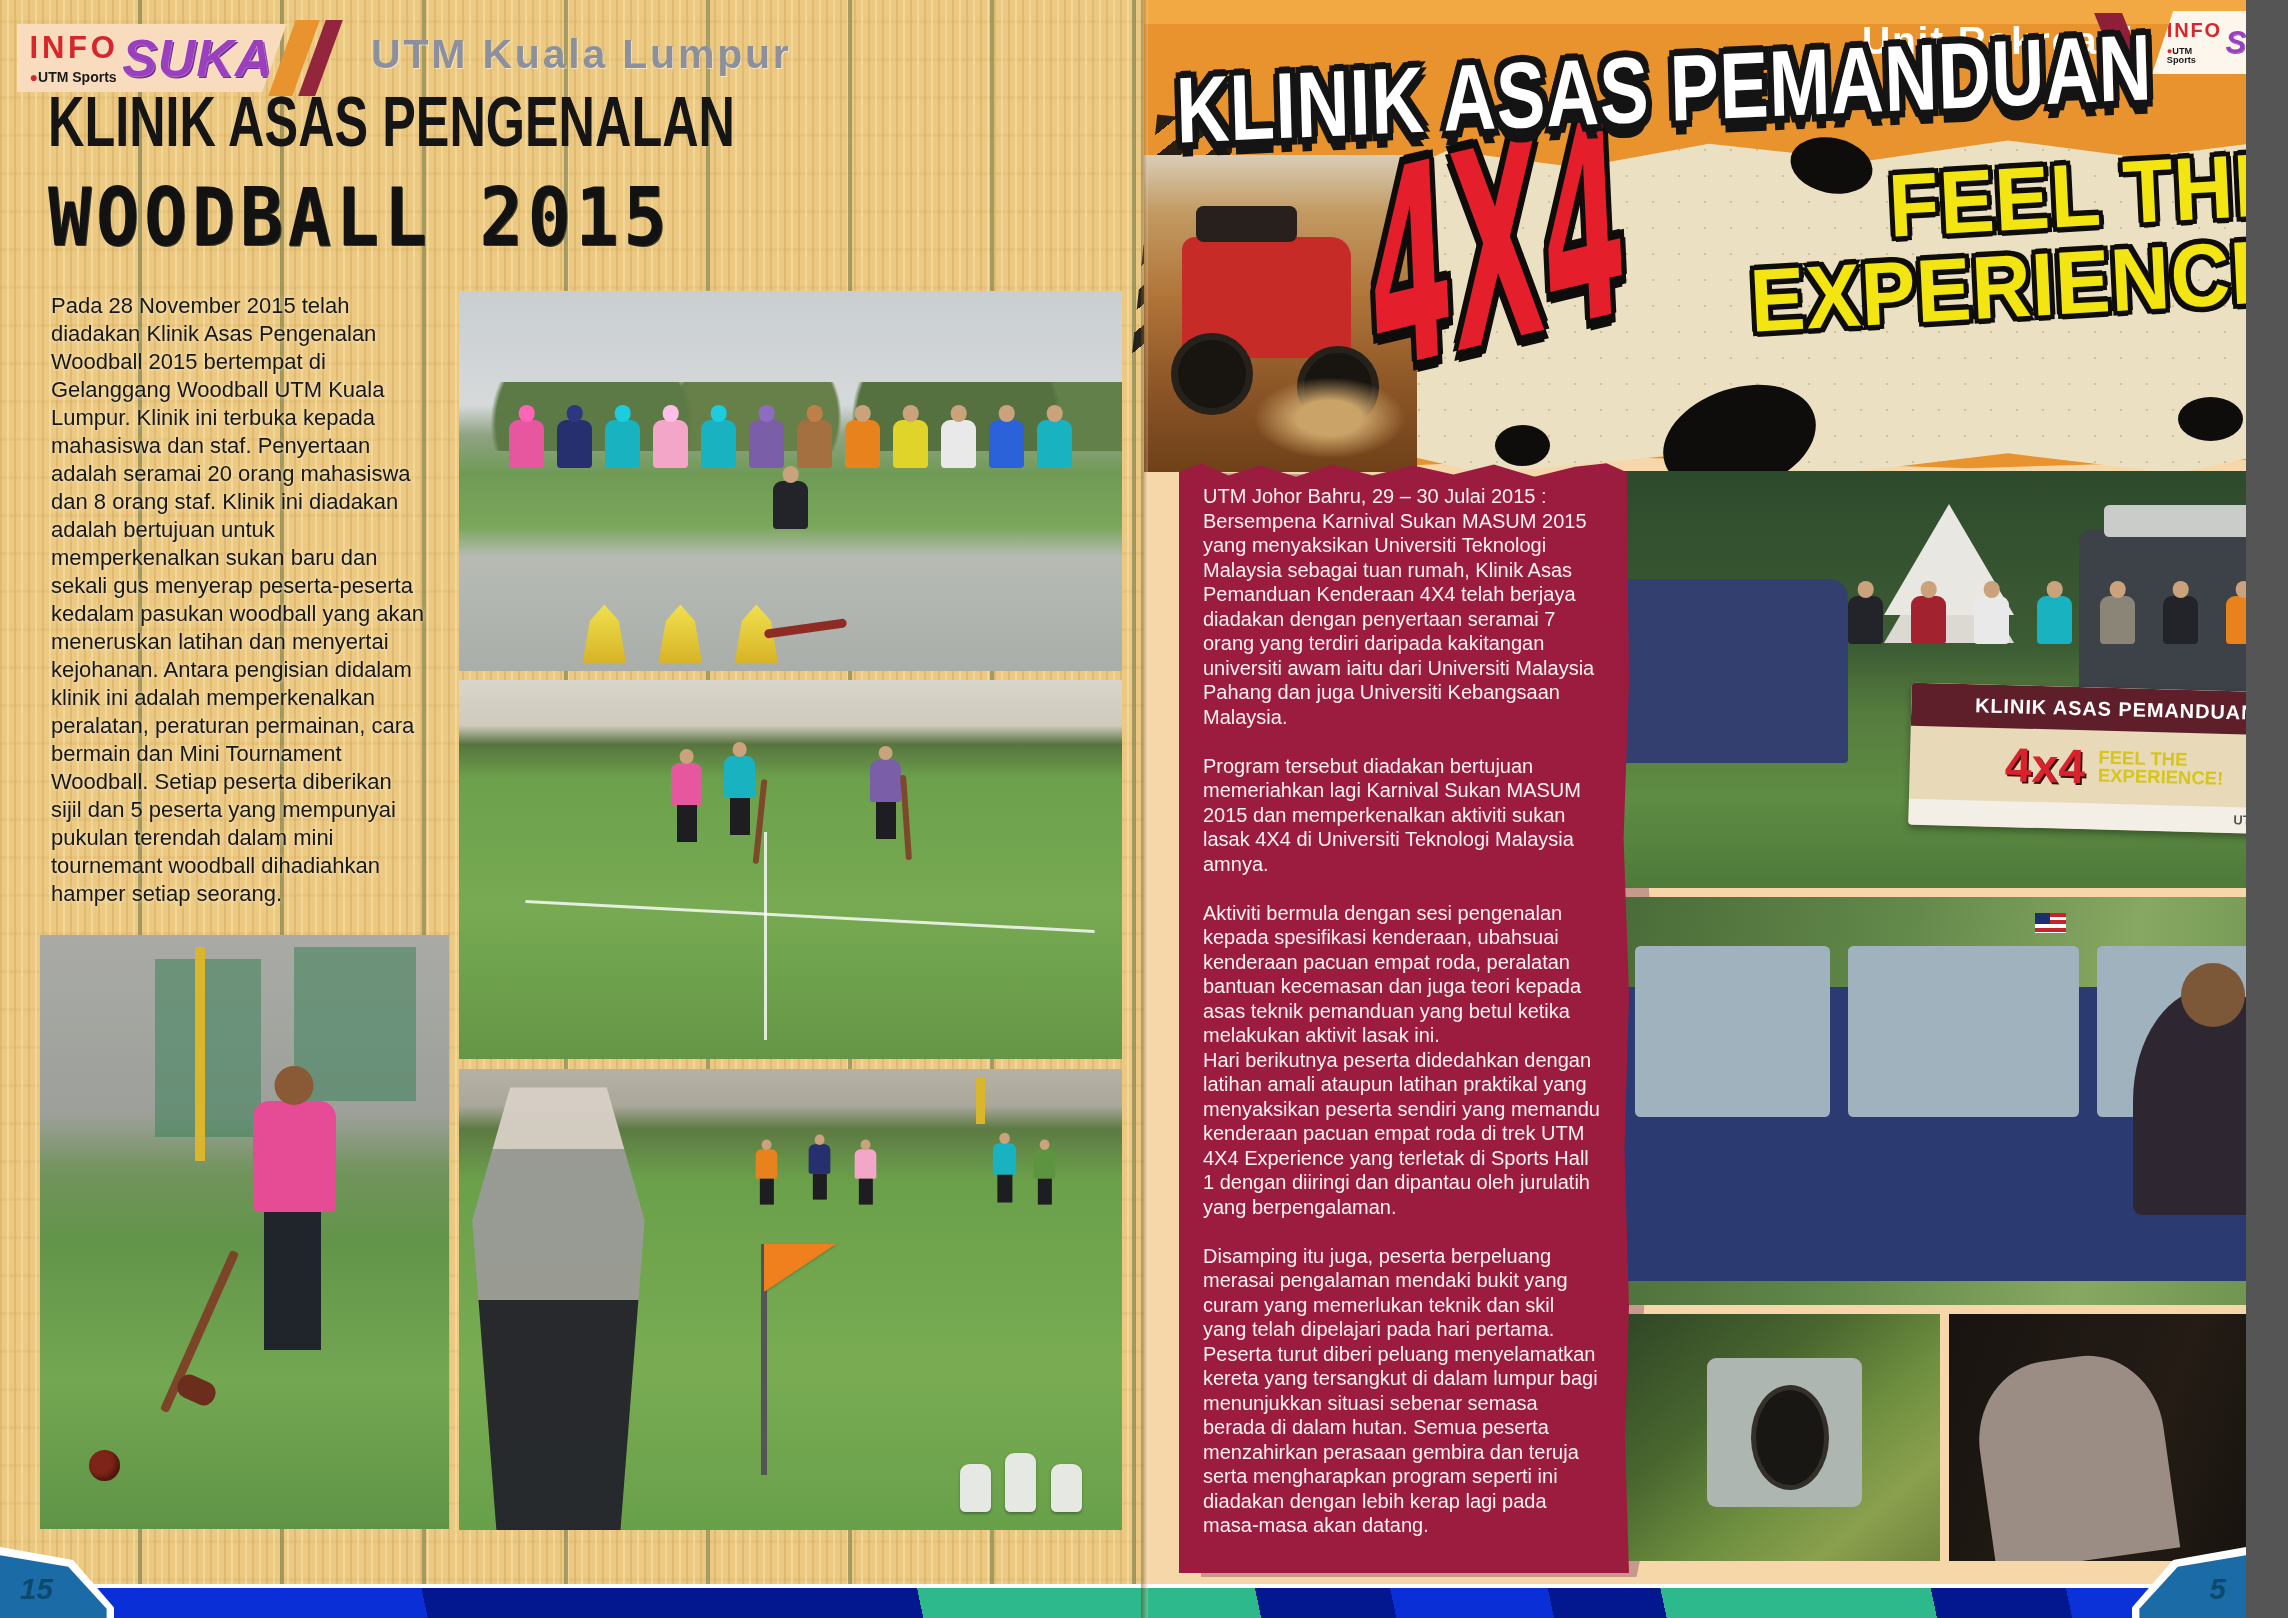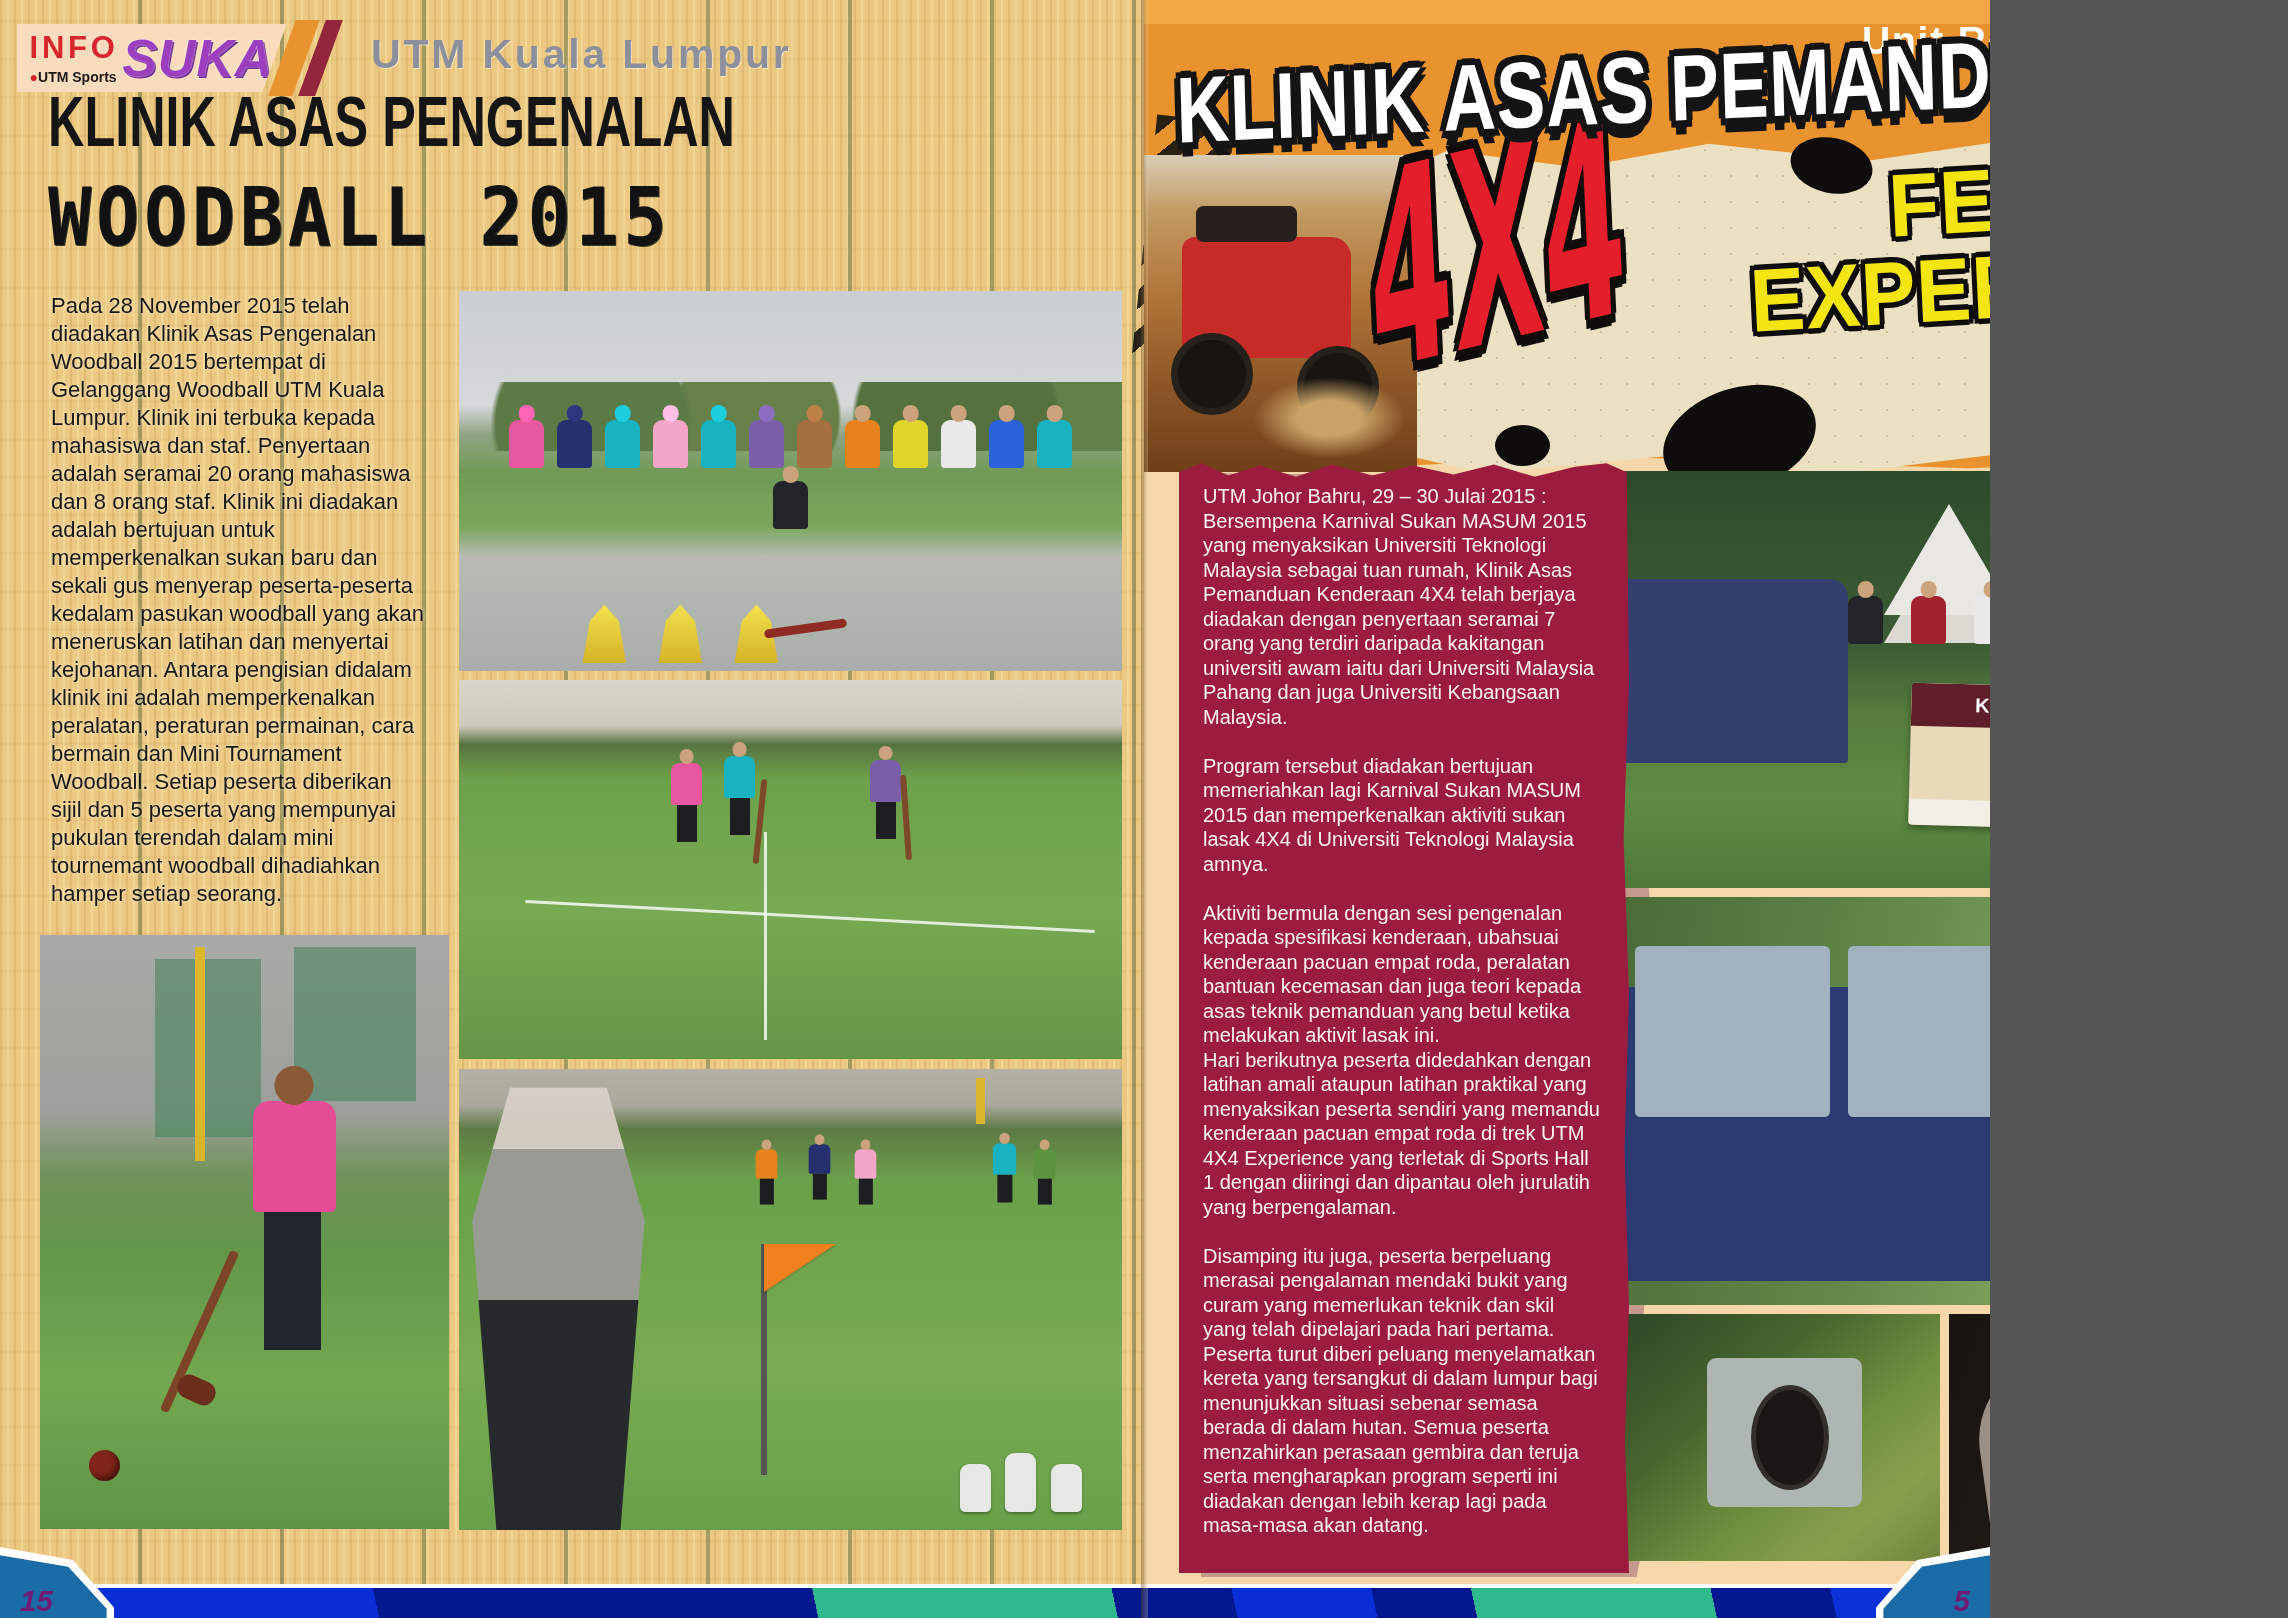--- a/index.html
+++ b/index.html
@@ -1,16 +1,16 @@
 <!DOCTYPE html>
 <html style="font-size:14.8px"><head>
 <meta charset="utf-8">
 <style>
   html,body{margin:0;padding:0;background:#555;}
-  .spread{position:relative;width:1990px;height:1619px;overflow:hidden;
+  .spread{position:relative;width:2246px;height:1619px;overflow:hidden;
           font-family:"Liberation Sans",sans-serif;background:#eac87e;}
 
   
   .page-left{position:absolute;left:0;top:0;width:1144px;height:1619px;
     background-color:#ecc983;
     background-image:
       repeating-linear-gradient(90deg, rgba(210,168,94,.45) 0 1.8px, transparent 1.8px 7.4px,
         rgba(248,226,164,.55) 7.4px 9.2px, transparent 9.2px 14px),
       repeating-linear-gradient(0deg, rgba(201,158,82,.18) 0 2.8px, transparent 2.8px 38px);
   }
@@ -103,21 +103,21 @@
       #0a2fd6 0 19%, #03188e 19% 41%, #2eb98c 41% 56%, #03188e 56% 62%,
       #0a2fd6 62% 69%, #03188e 69% 74%, #2eb98c 74% 86%, #03188e 86% 92%,
       #0b31d8 92% 96%, #03188e 96% 100%);}
   .badge{position:absolute;bottom:0;width:114px;height:72px;z-index:30;}
   .badge .outer{position:absolute;inset:0;background:#fff;}
   .badge .inner{position:absolute;background:#1a6ba6;}
   .badge-left .outer{clip-path:polygon(0 0,64% 18%,100% 84%,100% 100%,0 100%);}
   .badge-left .inner{left:0;top:8.3px;right:7.4px;bottom:0;clip-path:polygon(0 0,64% 18%,100% 84%,100% 100%,0 100%);}
   .badge-right .outer{clip-path:polygon(36% 18%,100% 0,100% 100%,0 100%,0 84%);}
   .badge-right .inner{left:7.4px;top:8.3px;right:0;bottom:0;clip-path:polygon(36% 18%,100% 0,100% 100%,0 100%,0 84%);}
-  .badge .num{position:absolute;bottom:1px;color:#701a75;font-size:29.5px;font-weight:bold;font-style:italic;}
+  .badge .num{position:absolute;bottom:13px;color:#0c4a6e;font-size:29.5px;font-weight:bold;font-style:italic;}
   .badge-left{left:0;} .badge-left .num{left:20px;}
   .badge-right{right:0;} .badge-right .num{right:20px;}
 
   
   .page-right{position:absolute;left:1144px;top:0;width:1144px;height:1619px;background:#f5d7a9;}
   .fold{position:absolute;left:1141px;top:0;width:6.5px;height:1619px;z-index:25;
     background:linear-gradient(90deg,rgba(90,60,20,.45),rgba(255,240,200,.25));}
   .orange-head{position:absolute;left:0;top:0;width:1144px;height:473px;background:#e8932d;
     clip-path:polygon(0 0,100% 0,100% 97%,72% 99%,40% 96.5%,18% 99%,0 97%);}
   .orange-strip{position:absolute;left:0;top:0;width:1144px;height:24px;background:#f2a943;}

